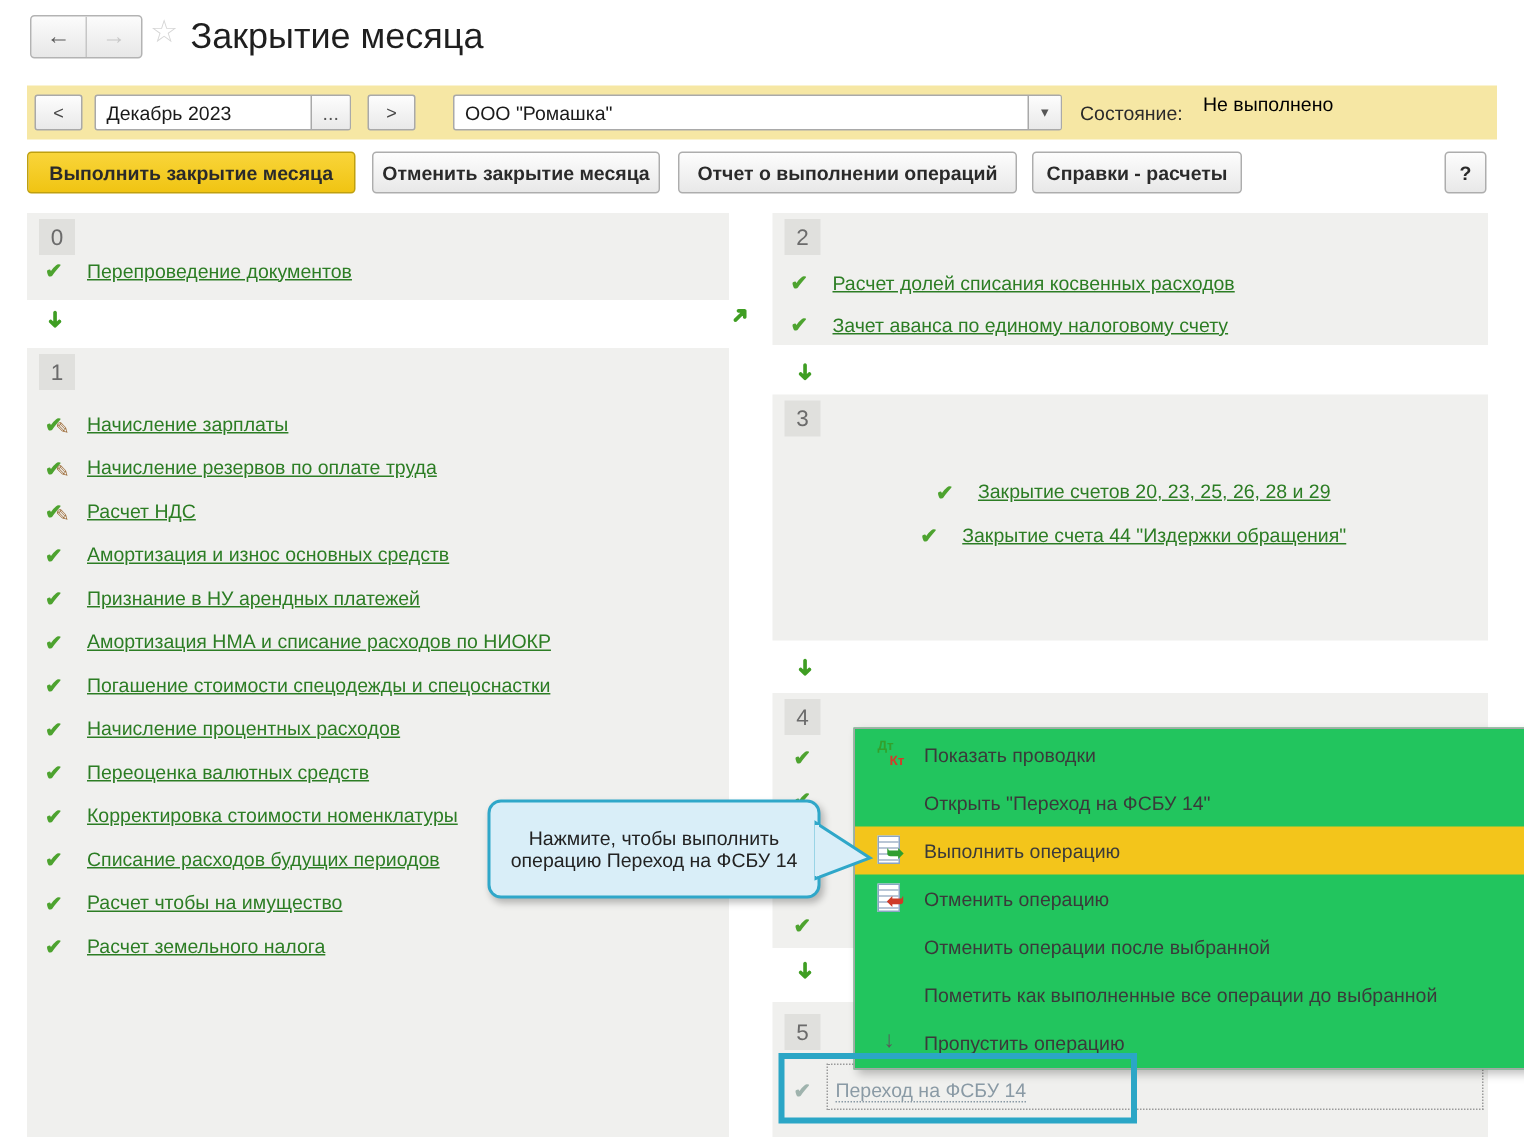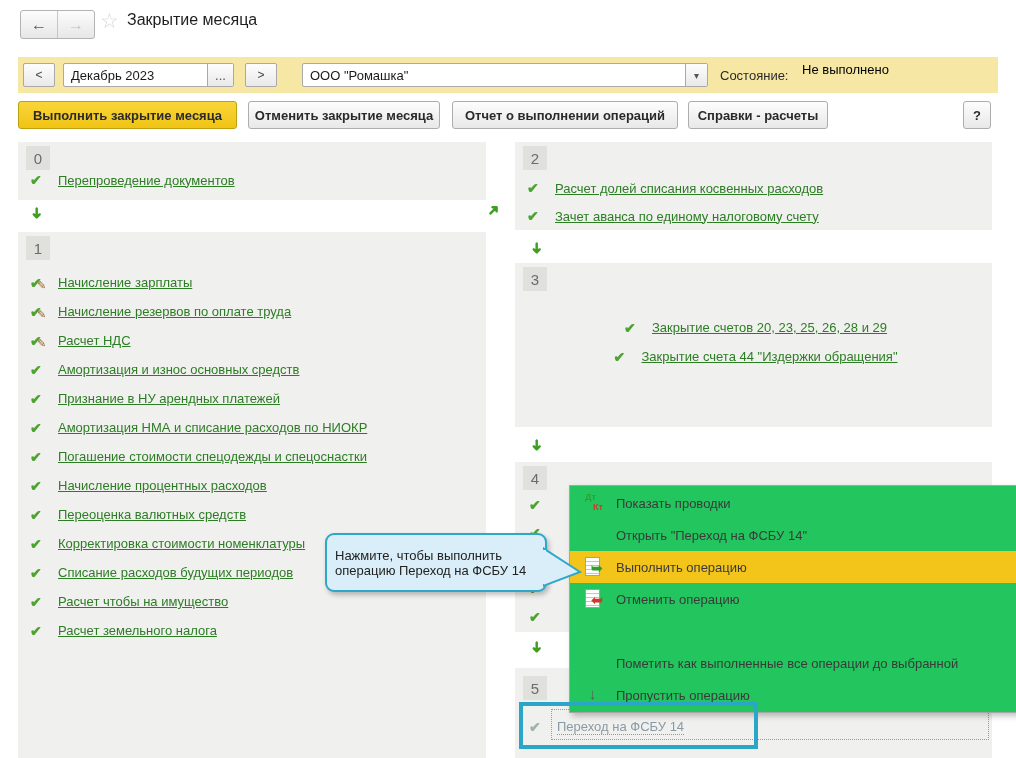--- a/index.html
+++ b/index.html
@@ -7,21 +7,21 @@
        font-family:"Liberation Sans", sans-serif;font-size:13px;color:#222;}
 
   
   .nav-group{position:absolute;left:20px;top:10px;width:73px;height:27px;display:flex;
              border:1px solid #b3b3b3;border-radius:3px;overflow:hidden;background:linear-gradient(#fcfcfc,#e7e7e7);}
   .nav-btn{width:36px;height:100%;display:flex;align-items:center;justify-content:center;
            font-size:16px;font-weight:bold;cursor:pointer;}
   .nav-btn.back{color:#5a5a5a;border-right:1px solid #c6c6c6;}
   .nav-btn.fwd{color:#c8c8c8;}
   .star{position:absolute;left:100px;top:9px;font-size:21px;color:#d6d6d6;}
-  .page-title{position:absolute;left:127px;top:11px;font-size:16px;color:#1f1f1f;}
+  .page-title{position:absolute;left:127px;top:11px;font-size:24px;color:#1f1f1f;}
 
   
   .period-bar{position:absolute;left:18px;top:57px;width:980px;height:36px;background:#f6e7a4;}
   .pb-btn{position:absolute;top:6px;height:24px;background:linear-gradient(#fdfdfd,#e9e9e9);
           border:1px solid #a9a9a9;border-radius:2px;display:flex;align-items:center;justify-content:center;
           font-size:12px;color:#444;box-sizing:border-box;cursor:pointer;}
   .pb-prev{left:5px;width:32px;}
   .pb-next{left:227px;width:32px;}
   .period-field{position:absolute;left:45px;top:6px;width:171px;height:24px;background:#fff;
                 border:1px solid #a9a9a9;border-radius:2px;box-sizing:border-box;display:flex;align-items:center;}
@@ -102,23 +102,23 @@
   .menu-icon.doc-exec::before,.menu-icon.doc-cancel::before{content:"";position:absolute;left:3px;top:3px;
         width:13px;height:17px;background-color:#fff;border:1px solid #8aa5c5;
         background-image:repeating-linear-gradient(to bottom,transparent 0 3px,#b9c6d6 3px 4px);}
   .menu-icon.doc-exec::after{content:"➥";position:absolute;left:9px;top:6px;font-size:14px;font-weight:bold;color:#2f9e2f;}
   .menu-icon.doc-cancel::after{content:"➥";position:absolute;left:9px;top:6px;font-size:14px;font-weight:bold;
         color:#cf3a28;transform:scaleX(-1);}
   .menu-icon.skip::before{content:"↓";position:absolute;left:7px;top:3px;font-size:15px;font-weight:bold;color:#5a5a5a;}
   .menu-label{margin-left:8px;color:#3a3a3a;white-space:nowrap;}
 
   
-  .callout{position:absolute;left:325px;top:533px;width:222px;height:59px;background:#d9eef8;
+  .callout{position:absolute;left:325px;top:533px;width:222px;height:66px;background:#d9eef8;
            border:2px solid #2fa7c9;border-radius:9px;box-sizing:border-box;z-index:20;
-           display:flex;align-items:center;justify-content:center;text-align:left;
+           display:flex;align-items:center;justify-content:center;text-align:center;
            color:#222;box-shadow:2px 3px 5px rgba(0,0,0,.25);padding:4px 8px;}
   .callout-tail{position:absolute;left:543px;top:546px;z-index:21;}
 
   
   .target-box{position:absolute;left:519px;top:702px;width:239px;height:47px;border:4px solid #2ba6c6;
               box-sizing:border-box;z-index:30;}
 </style>
 </head>
 <body>
 
@@ -334,20 +334,21 @@
         <span class="menu-label">Выполнить операцию</span>
       </div>
 
       <div class="menu-row">
         <span class="menu-icon doc-cancel"></span>
         <span class="menu-label">Отменить операцию</span>
       </div>
 
       <div class="menu-row">
         <span class="menu-icon none"></span>
+        <span class="menu-label">Отменить операции после выбранной</span>
       </div>
 
       <div class="menu-row">
         <span class="menu-icon none"></span>
         <span class="menu-label">Пометить как выполненные все операции до выбранной</span>
       </div>
 
       <div class="menu-row">
         <span class="menu-icon skip"></span>
         <span class="menu-label">Пропустить операцию</span>

